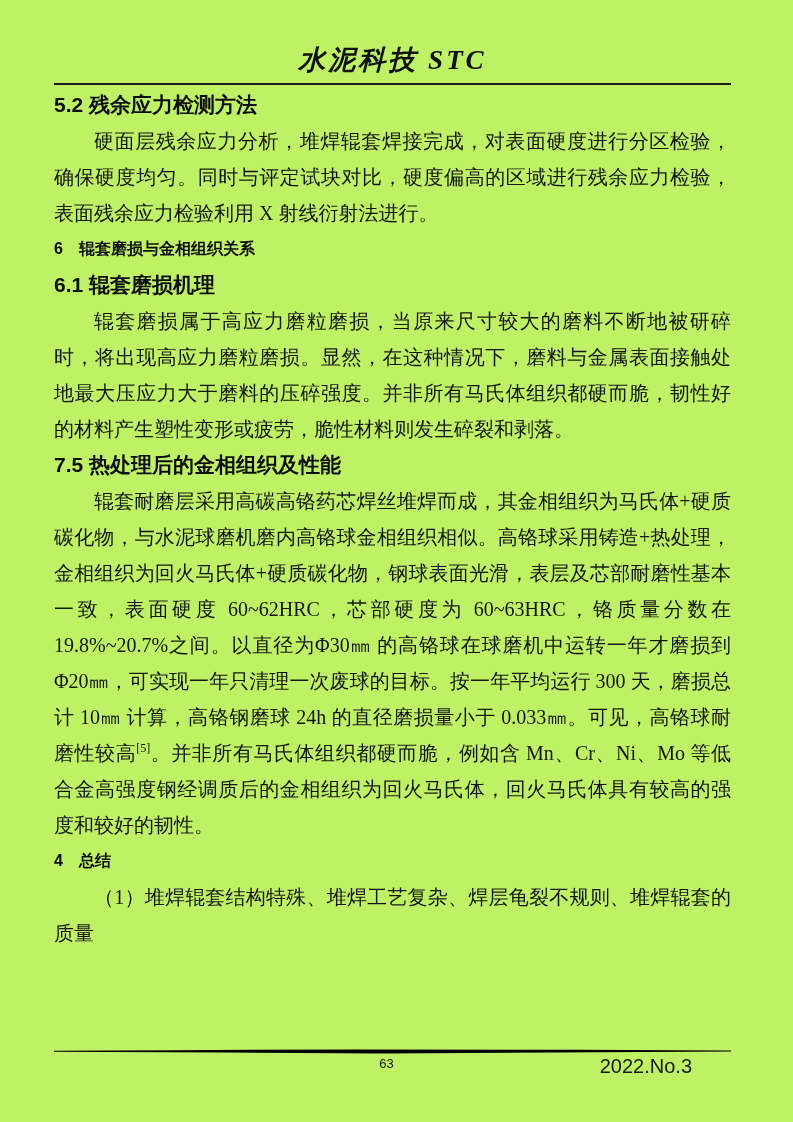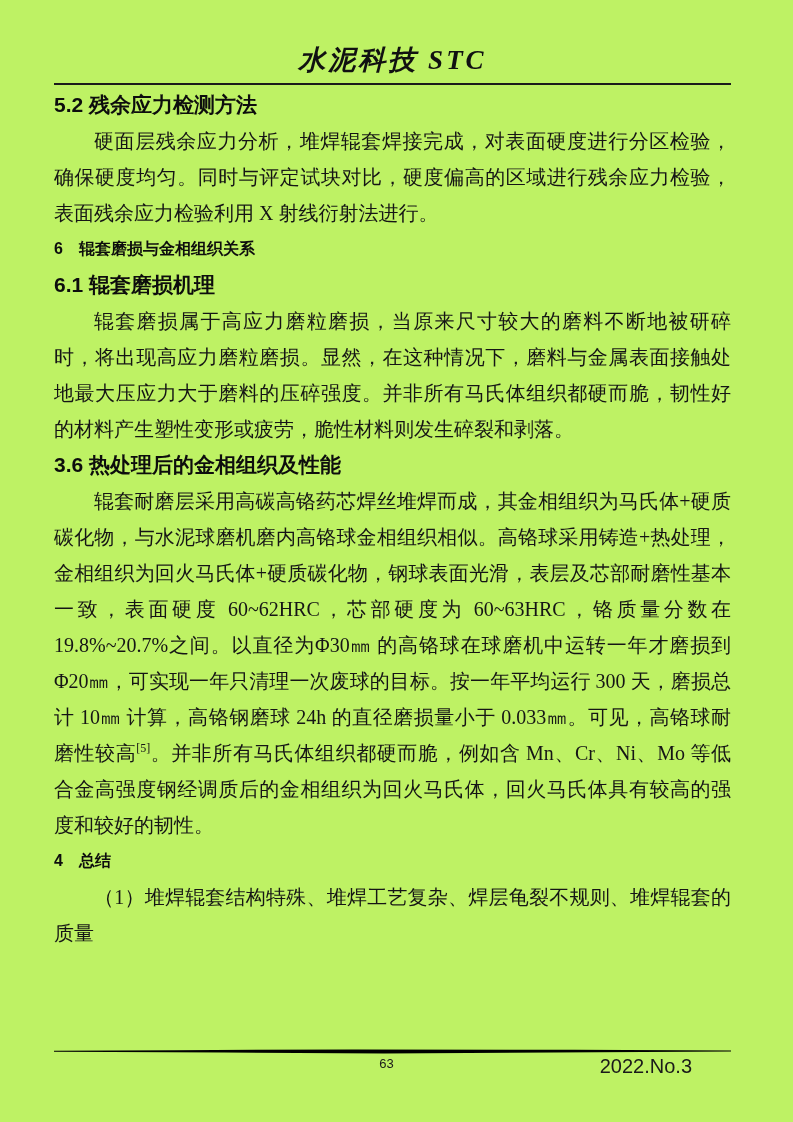--- a/index.html
+++ b/index.html
@@ -111,21 +111,21 @@
       <div class="header-rule"></div>
     </div>
 
     <div class="doc-body">
 
         <div class="heading2">5.2 残余应力检测方法</div>
         <p class="para indent"><span>硬面层残余应力分析，堆焊辊套焊接完成，对表面硬度进行分区检验，确保硬度均匀。同时与评定试块对比，硬度偏高的区域进行残余应力检验，表面残余应力检验利用 X 射线衍射法进行。</span></p>
         <div class="heading1">6　辊套磨损与金相组织关系</div>
         <div class="heading2">6.1 辊套磨损机理</div>
         <p class="para indent"><span>辊套磨损属于高应力磨粒磨损，当原来尺寸较大的磨料不断地被研碎时，将出现高应力磨粒磨损。显然，在这种情况下，磨料与金属表面接触处地最大压应力大于磨料的压碎强度。并非所有马氏体组织都硬而脆，韧性好的材料产生塑性变形或疲劳，脆性材料则发生碎裂和剥落。</span></p>
-        <div class="heading2">3.6 热处理后的金相组织及性能</div>
+        <div class="heading2">7.5 热处理后的金相组织及性能</div>
         <p class="para indent"><span>辊套耐磨层采用高碳高铬药芯焊丝堆焊而成，其金相组织为马氏体+硬质碳化物，与水泥球磨机磨内高铬球金相组织相似。高铬球采用铸造+热处理，金相组织为回火马氏体+硬质碳化物，钢球表面光滑，表层及芯部耐磨性基本一致，表面硬度 60~62HRC，芯部硬度为 60~63HRC，铬质量分数在 19.8%~20.7%之间。以直径为Φ30㎜ 的高铬球在球磨机中运转一年才磨损到Φ20㎜，可实现一年只清理一次废球的目标。按一年平均运行 300 天，磨损总计 10㎜ 计算，高铬钢磨球 24h 的直径磨损量小于 0.033㎜。可见，高铬球耐磨性较高</span><sup>[5]</sup><span>。并非所有马氏体组织都硬而脆，例如含 Mn、Cr、Ni、Mo 等低合金高强度钢经调质后的金相组织为回火马氏体，回火马氏体具有较高的强度和较好的韧性。</span></p>
         <div class="heading1">4　总结</div>
         <p class="para indent"><span>（1）堆焊辊套结构特殊、堆焊工艺复杂、焊层龟裂不规则、堆焊辊套的质量</span></p>
       </div>
 
   </div>
 
   <div class="page-footer">
     <svg class="footer-rule-svg" viewBox="0 0 677 7" preserveAspectRatio="none" aria-hidden="true">
       <polygon points="0,2.8 120,2.2 300,1.4 520,1.8 677,2.6 677,3.6 500,4.6 330,5.6 170,4.6 0,3.8" fill="#000000"></polygon>

